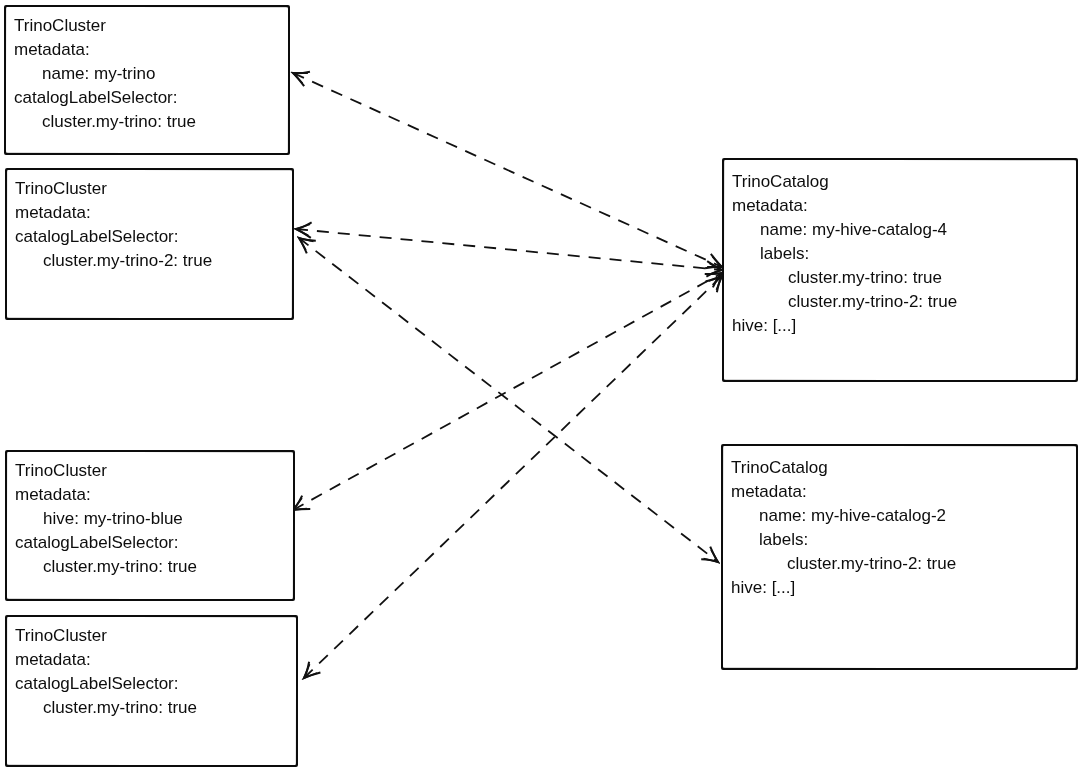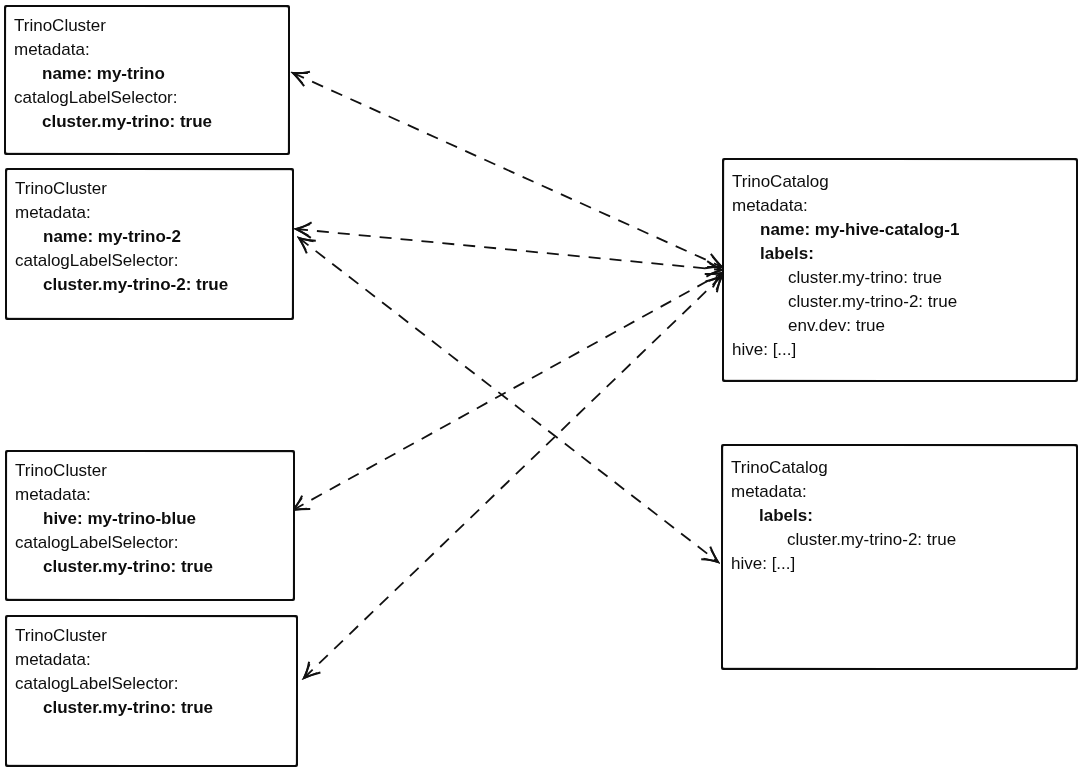--- a/index.html
+++ b/index.html
@@ -13,21 +13,21 @@
     padding:7px 8px 20px 8px; font-size:17px; line-height:24px;
     white-space:nowrap;
   }
   
   .box::after {
     content:""; position:absolute; inset:-1px; pointer-events:none;
     border:1px solid rgba(13,13,13,0.65); border-radius:3px;
     transform:rotate(0.12deg);
   }
   .ln { height:24px; }
-  .i1 { padding-left:28px;font-weight:bold; }
+  .i1 { padding-left:28px; }
   .i2 { padding-left:56px; }
 
   #box-cluster-1 { left:4px;   top:5px;   width:286px; height:150px; }
   #box-cluster-2 { left:5px;   top:168px; width:289px; height:152px; }
   #box-cluster-3 { left:5px;   top:450px; width:290px; height:151px; }
   #box-cluster-4 { left:5px;   top:615px; width:293px; height:152px; }
   #box-catalog-1 { left:722px; top:158px; width:356px; height:224px; padding-top:10px; }
   #box-catalog-2 { left:721px; top:444px; width:357px; height:226px; padding-top:10px; }
 
   .wires { position:absolute; left:0; top:0; width:1082px; height:775px; pointer-events:none; }
@@ -56,21 +56,20 @@
     <div class="ln">TrinoCluster</div>
     <div class="ln">metadata:</div>
     <div class="ln i1">name: my-trino</div>
     <div class="ln">catalogLabelSelector:</div>
     <div class="ln i1">cluster.my-trino: true</div>
   </div>
 
   <div class="box" id="box-cluster-2">
     <div class="ln">TrinoCluster</div>
     <div class="ln">metadata:</div>
-    <div class="ln i1">name: my-trino-2</div>
     <div class="ln">catalogLabelSelector:</div>
     <div class="ln i1">cluster.my-trino-2: true</div>
   </div>
 
   <div class="box" id="box-cluster-3">
     <div class="ln">TrinoCluster</div>
     <div class="ln">metadata:</div>
     <div class="ln i1">hive: my-trino-blue</div>
     <div class="ln">catalogLabelSelector:</div>
     <div class="ln i1">cluster.my-trino: true</div>
@@ -79,29 +78,29 @@
   <div class="box" id="box-cluster-4">
     <div class="ln">TrinoCluster</div>
     <div class="ln">metadata:</div>
     <div class="ln">catalogLabelSelector:</div>
     <div class="ln i1">cluster.my-trino: true</div>
   </div>
 
   <div class="box" id="box-catalog-1">
     <div class="ln">TrinoCatalog</div>
     <div class="ln">metadata:</div>
-    <div class="ln i1">name: my-hive-catalog-1</div>
+    <div class="ln i1">name: my-hive-catalog-4</div>
     <div class="ln i1">labels:</div>
     <div class="ln i2">cluster.my-trino: true</div>
     <div class="ln i2">cluster.my-trino-2: true</div>
-    <div class="ln i2">env.dev: true</div>
     <div class="ln">hive: [...]</div>
   </div>
 
   <div class="box" id="box-catalog-2">
     <div class="ln">TrinoCatalog</div>
     <div class="ln">metadata:</div>
+    <div class="ln i1">name: my-hive-catalog-2</div>
     <div class="ln i1">labels:</div>
     <div class="ln i2">cluster.my-trino-2: true</div>
     <div class="ln">hive: [...]</div>
   </div>
 
 </div>
 
 </body></html>

